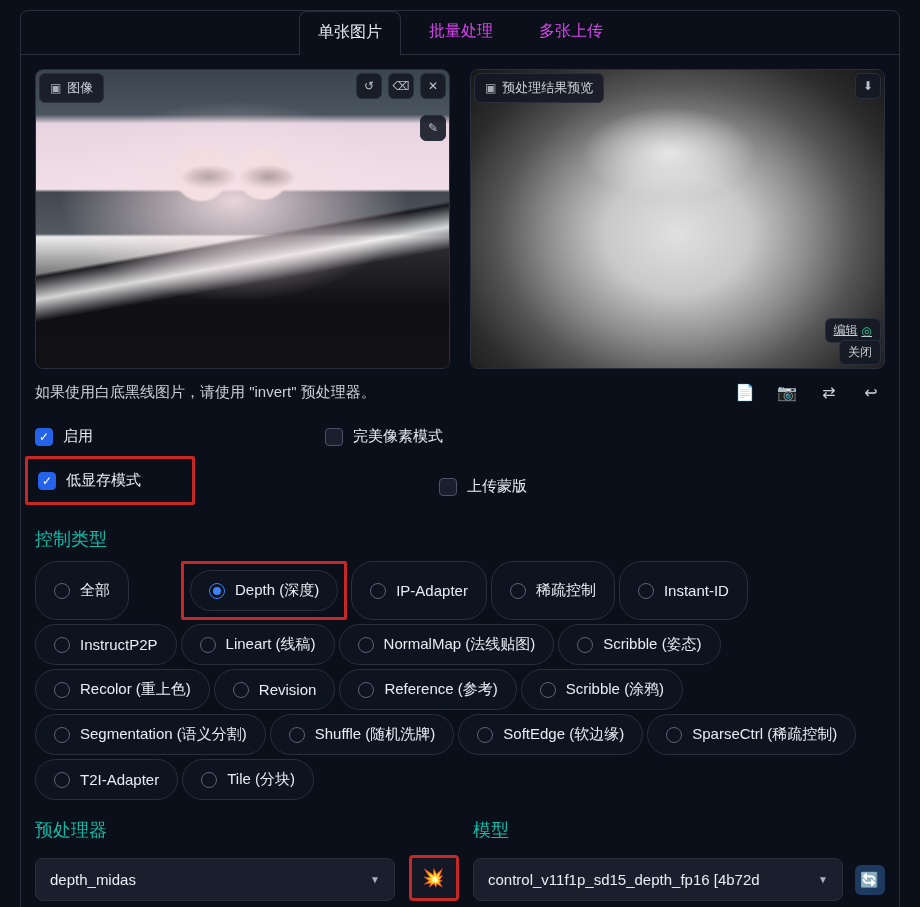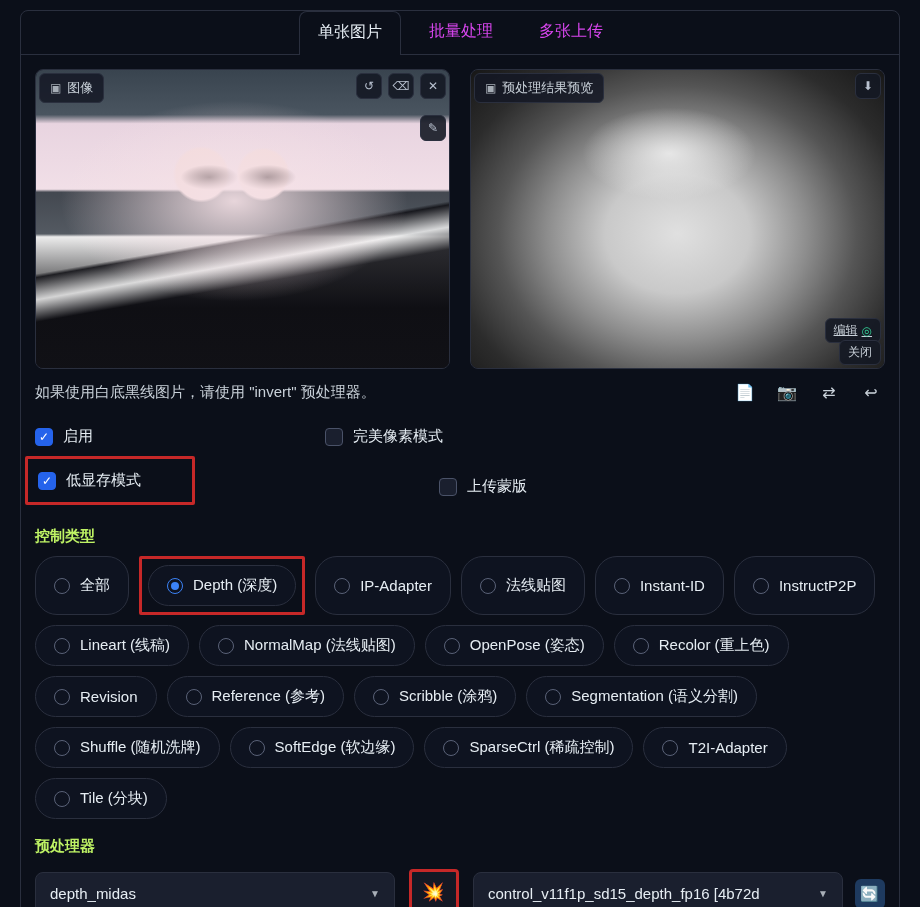--- a/index.html
+++ b/index.html
@@ -114,22 +114,22 @@
     background: #1a1f2e;
     display: flex; align-items: center; justify-content: center;
     font-size: 12px; color: #fff;
   }
   .chk.on { background: #2563eb; border-color: #2563eb; }
   .highlight-red {
     border: 3px solid #c62828;
     border-radius: 2px;
     padding: 12px 10px;
   }
-  .section-label { font-size: 15px; color: #bef264; margin-bottom: 10px; font-weight: bold; }
-  .radio-grid { display: flex; flex-wrap: wrap; gap: 10px; }
+  .section-label { font-size: 18px; color: #14b8a6; margin-bottom: 10px; }
+  .radio-grid { display: flex; flex-wrap: wrap; gap: 4px; }
   .radio-pill {
     border: 1px solid #2a2f3e;
     border-radius: 22px;
     padding: 10px 18px;
     display: flex; align-items: center; gap: 10px;
     color: #e6edf3;
     font-size: 15px;
     cursor: pointer;
     background: #0e1320;
   }
@@ -294,53 +294,53 @@
       </div>
     </div>
 
     <div>
       <div class="section-label">控制类型</div>
       <div class="radio-grid" id="radio-grid">
           <div class="radio-pill">
             <div class="radio-dot"></div>
             <span>全部</span>
           </div>
-          <div class="highlight-red" style="padding: 6px;">
+          <div class="highlight-red" style="padding: 6px; margin-left: 48px;">
             <div class="radio-pill">
               <div class="radio-dot on"></div>
               <span>Depth (深度)</span>
             </div>
           </div>
           <div class="radio-pill">
             <div class="radio-dot"></div>
             <span>IP-Adapter</span>
           </div>
           <div class="radio-pill">
             <div class="radio-dot"></div>
-            <span>法线贴图</span>
+            <span>稀疏控制</span>
           </div>
           <div class="radio-pill">
             <div class="radio-dot"></div>
             <span>Instant-ID</span>
           </div>
           <div class="radio-pill">
             <div class="radio-dot"></div>
             <span>InstructP2P</span>
           </div>
           <div class="radio-pill">
             <div class="radio-dot"></div>
             <span>Lineart (线稿)</span>
           </div>
           <div class="radio-pill">
             <div class="radio-dot"></div>
             <span>NormalMap (法线贴图)</span>
           </div>
           <div class="radio-pill">
             <div class="radio-dot"></div>
-            <span>OpenPose (姿态)</span>
+            <span>Scribble (姿态)</span>
           </div>
           <div class="radio-pill">
             <div class="radio-dot"></div>
             <span>Recolor (重上色)</span>
           </div>
           <div class="radio-pill">
             <div class="radio-dot"></div>
             <span>Revision</span>
           </div>
           <div class="radio-pill">
@@ -383,20 +383,21 @@
         <div class="section-label">预处理器</div>
         <div class="select">
           <span>depth_midas</span>
           <span class="caret">▼</span>
         </div>
       </div>
       <div class="sel-col mid">
         <div class="run-btn">💥</div>
       </div>
       <div class="sel-col mod">
+        <div class="section-label">模型</div>
         <div class="row-sel">
           <div class="select">
             <span>control_v11f1p_sd15_depth_fp16 [4b72d</span>
             <span class="caret">▼</span>
           </div>
           <div class="refresh-btn">🔄</div>
         </div>
       </div>
     </div>
 

